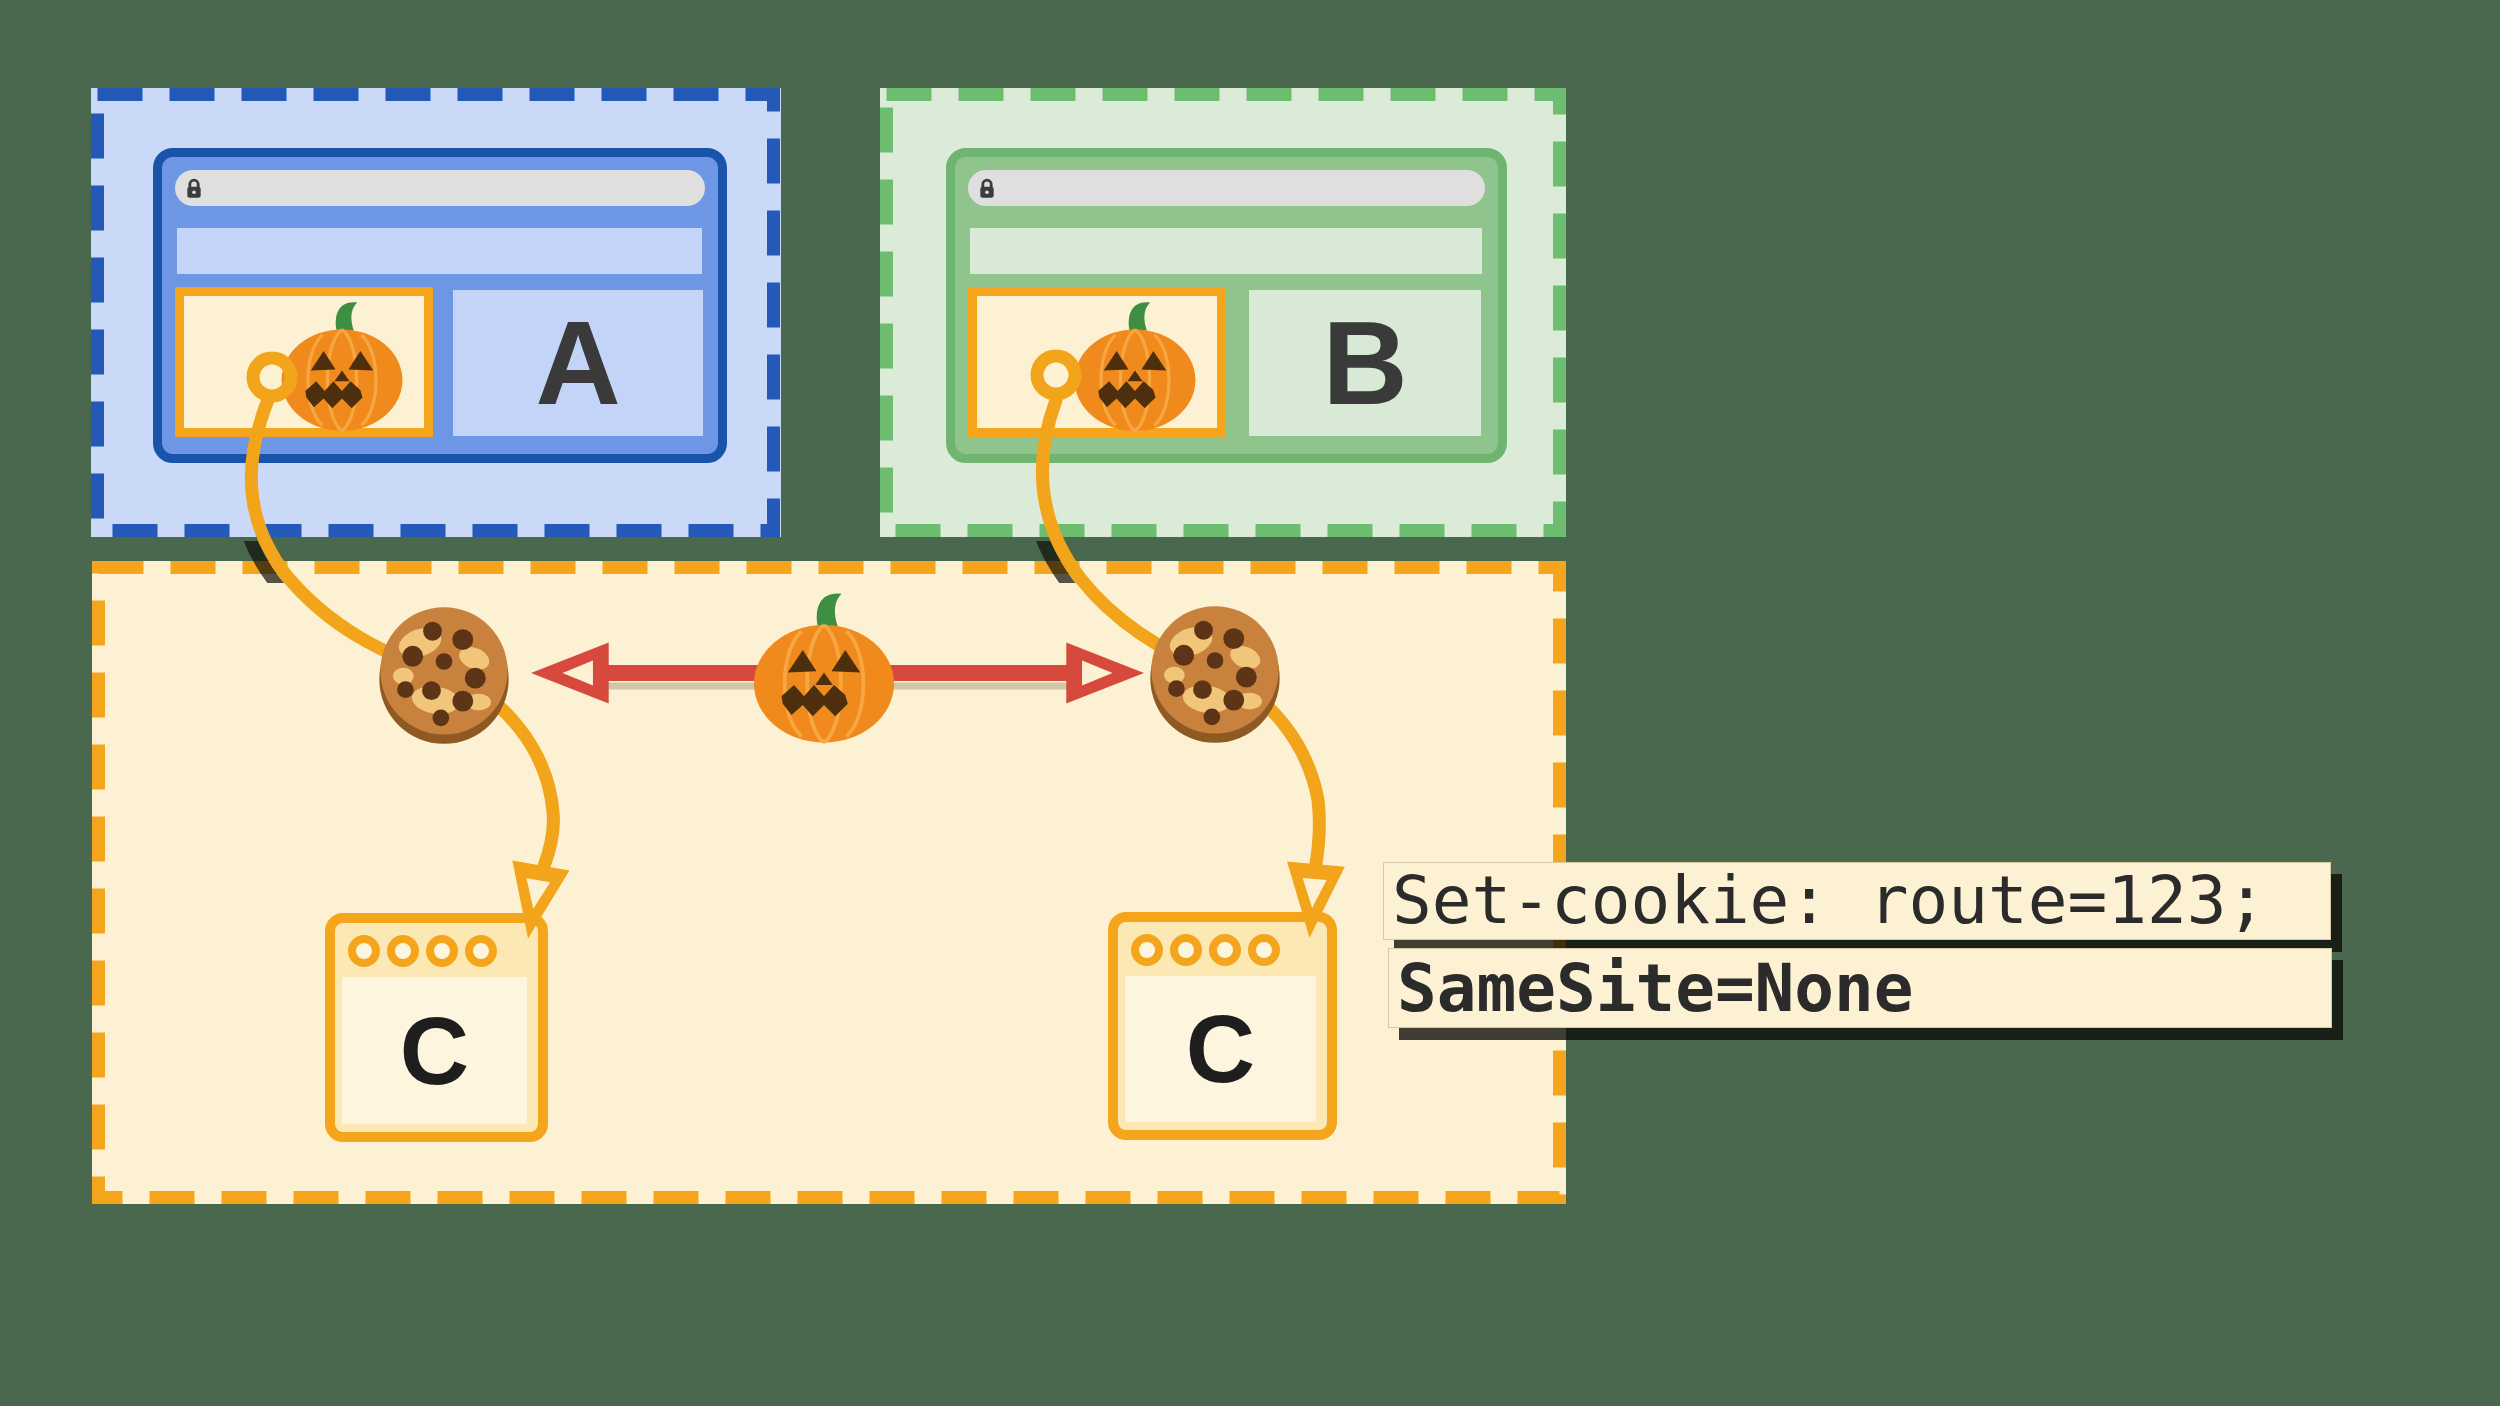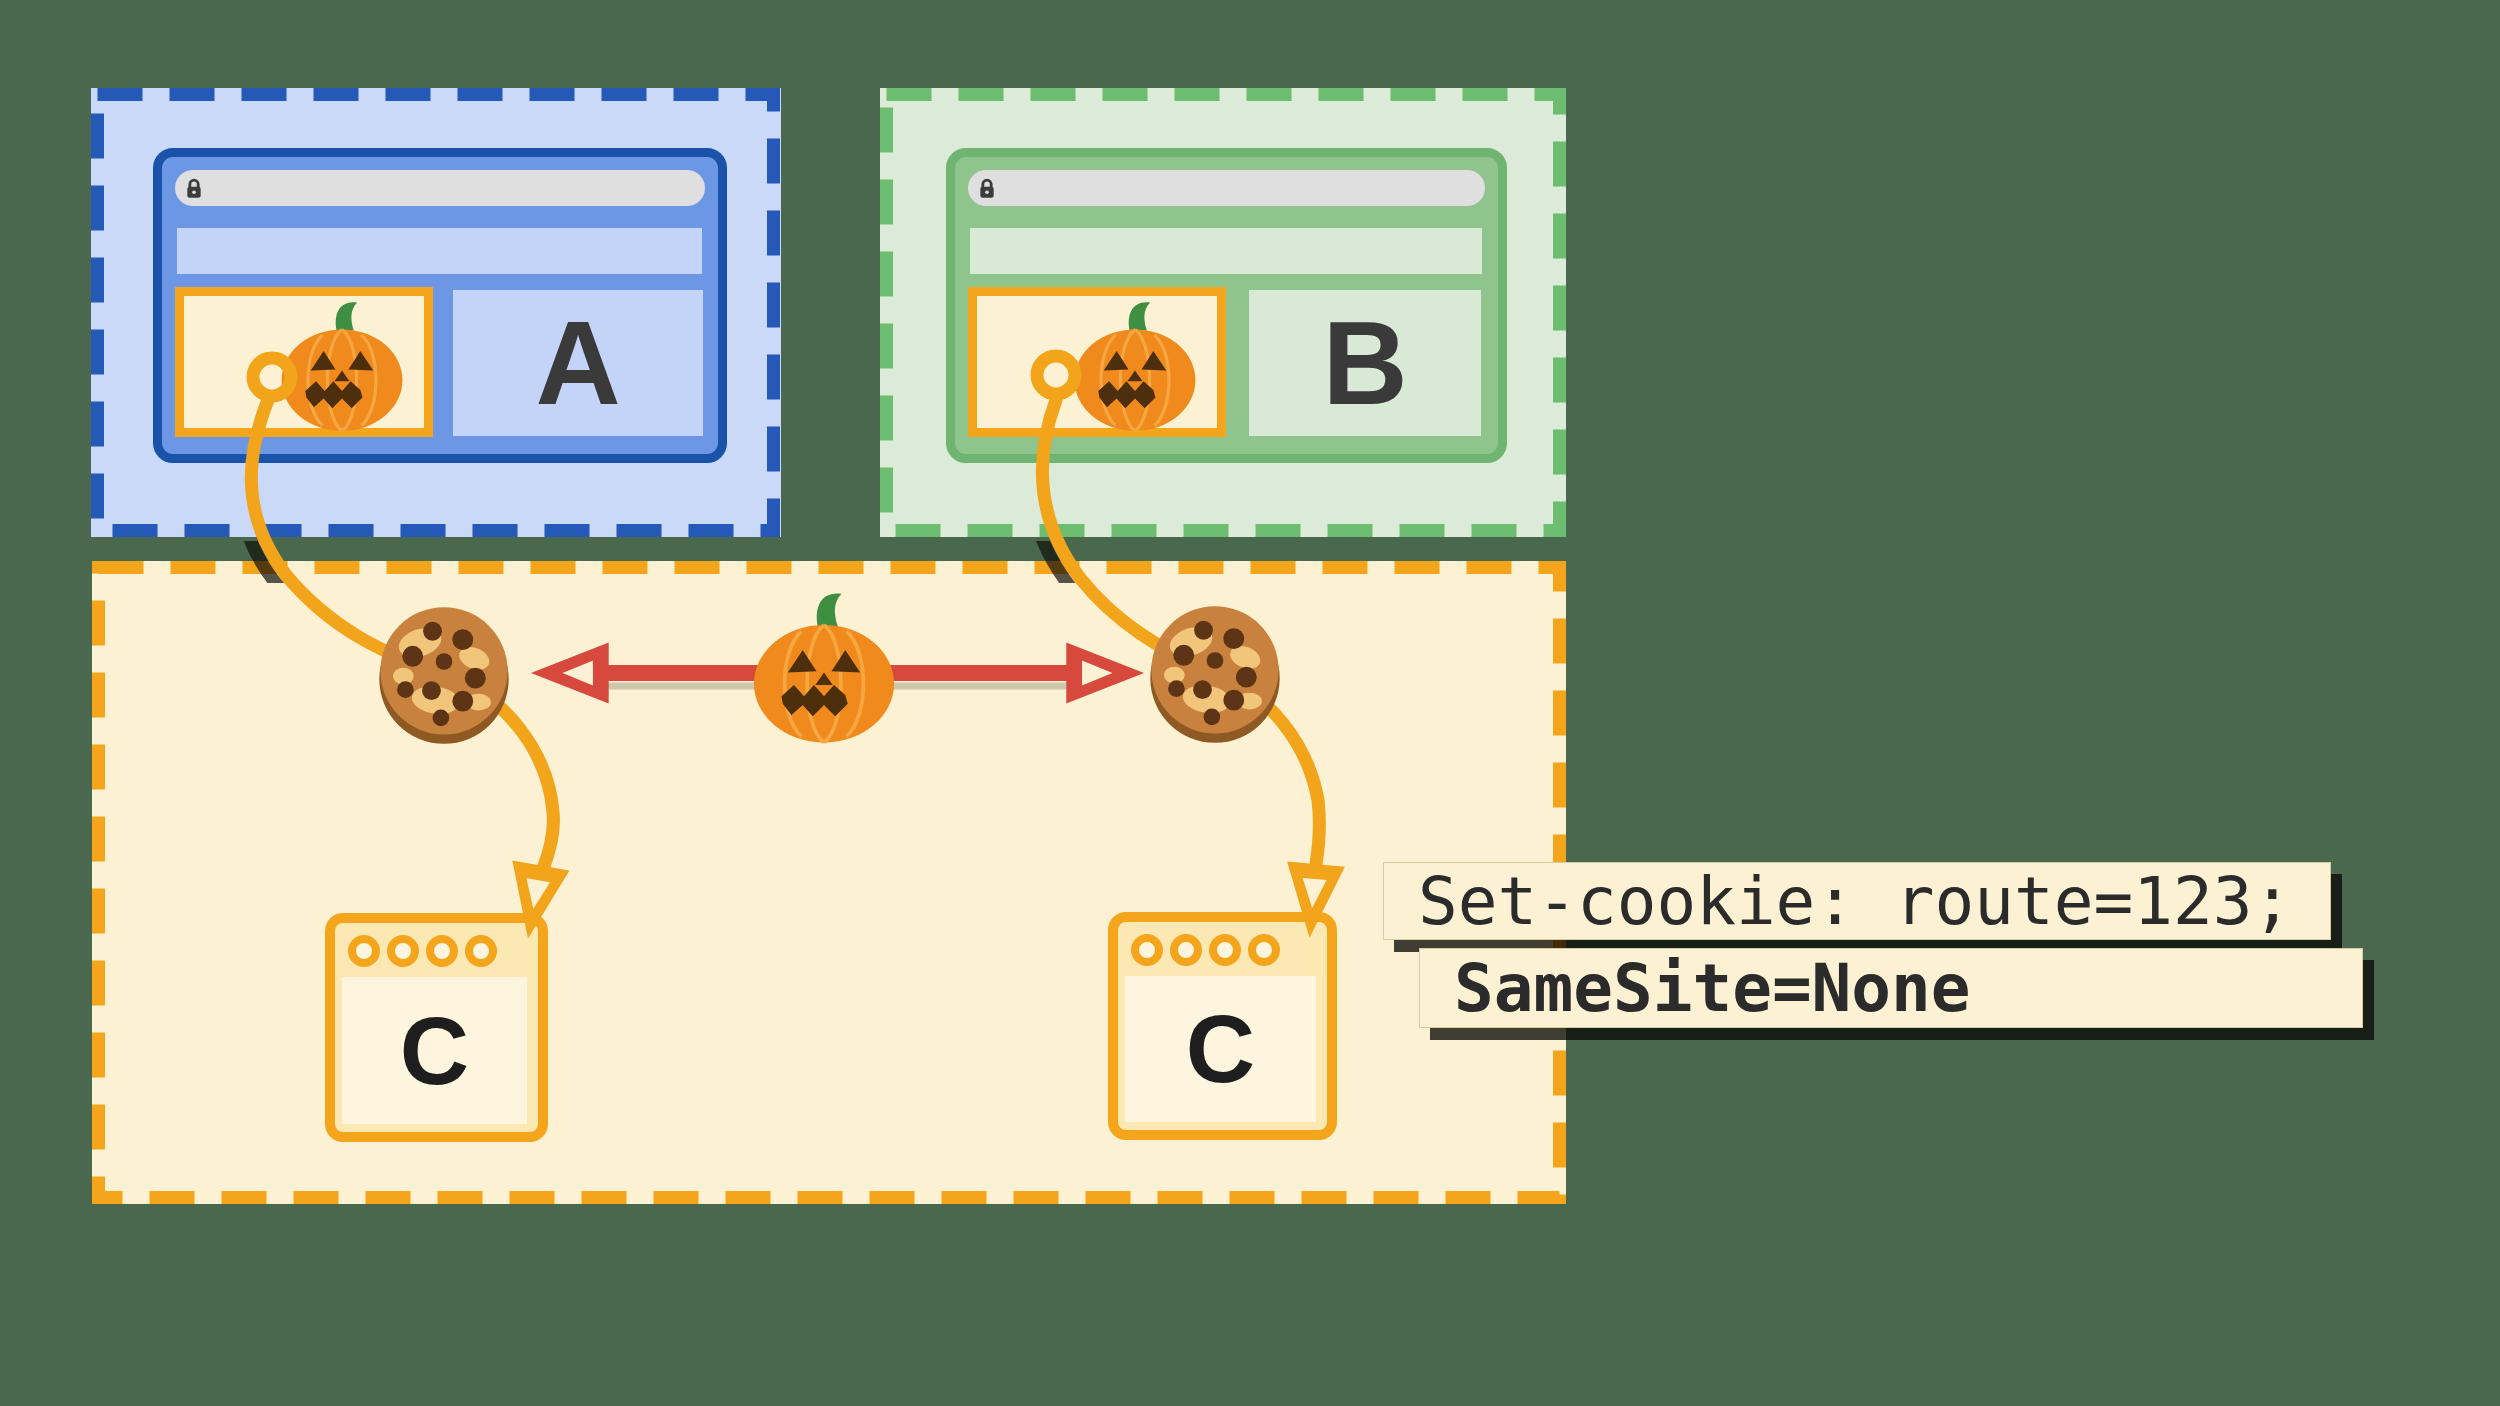--- a/index.html
+++ b/index.html
@@ -40,25 +40,25 @@
   .c-letter{font-weight:bold;font-size:96px;color:#1E1E1E;line-height:1;}
   
   #red-arrow-layer{position:absolute;left:0;top:0;z-index:20;pointer-events:none;}
   #center-pumpkin{left:749px;top:586px;z-index:22;}
   #flow-layer{position:absolute;left:0;top:0;z-index:30;pointer-events:none;}
   .cookie{position:absolute;z-index:40;}
   #cookie-left{left:371px;top:601px;}
   #cookie-right{left:1142px;top:600px;}
   
   .code-line{position:absolute;z-index:50;background:#FCF2D3;border:1px solid #D8CBA4;
-             box-sizing:border-box;display:flex;align-items:center;padding:0 34px;
+             box-sizing:border-box;display:flex;align-items:flex-end;padding:0 8px;
              font-family:"DejaVu Sans Mono",monospace;font-size:66px;color:#2B2B2B;
              box-shadow:11px 12px 0 rgba(10,10,6,0.78);white-space:pre;}
   #code-line-1{left:1383px;top:862px;width:948px;height:78px;}
-  #code-line-2{left:1419px;top:948px;width:944px;height:80px;}
+  #code-line-2{left:1388px;top:948px;width:944px;height:80px;}
   .code-bold{font-weight:bold;}
 </style>
 </head>
 <body>
 
 <div id="canvas">
 
   <svg width="0" height="0" style="position:absolute" aria-hidden="true">
     <defs>
       <symbol id="sym-pumpkin" viewBox="0 0 120 126">

